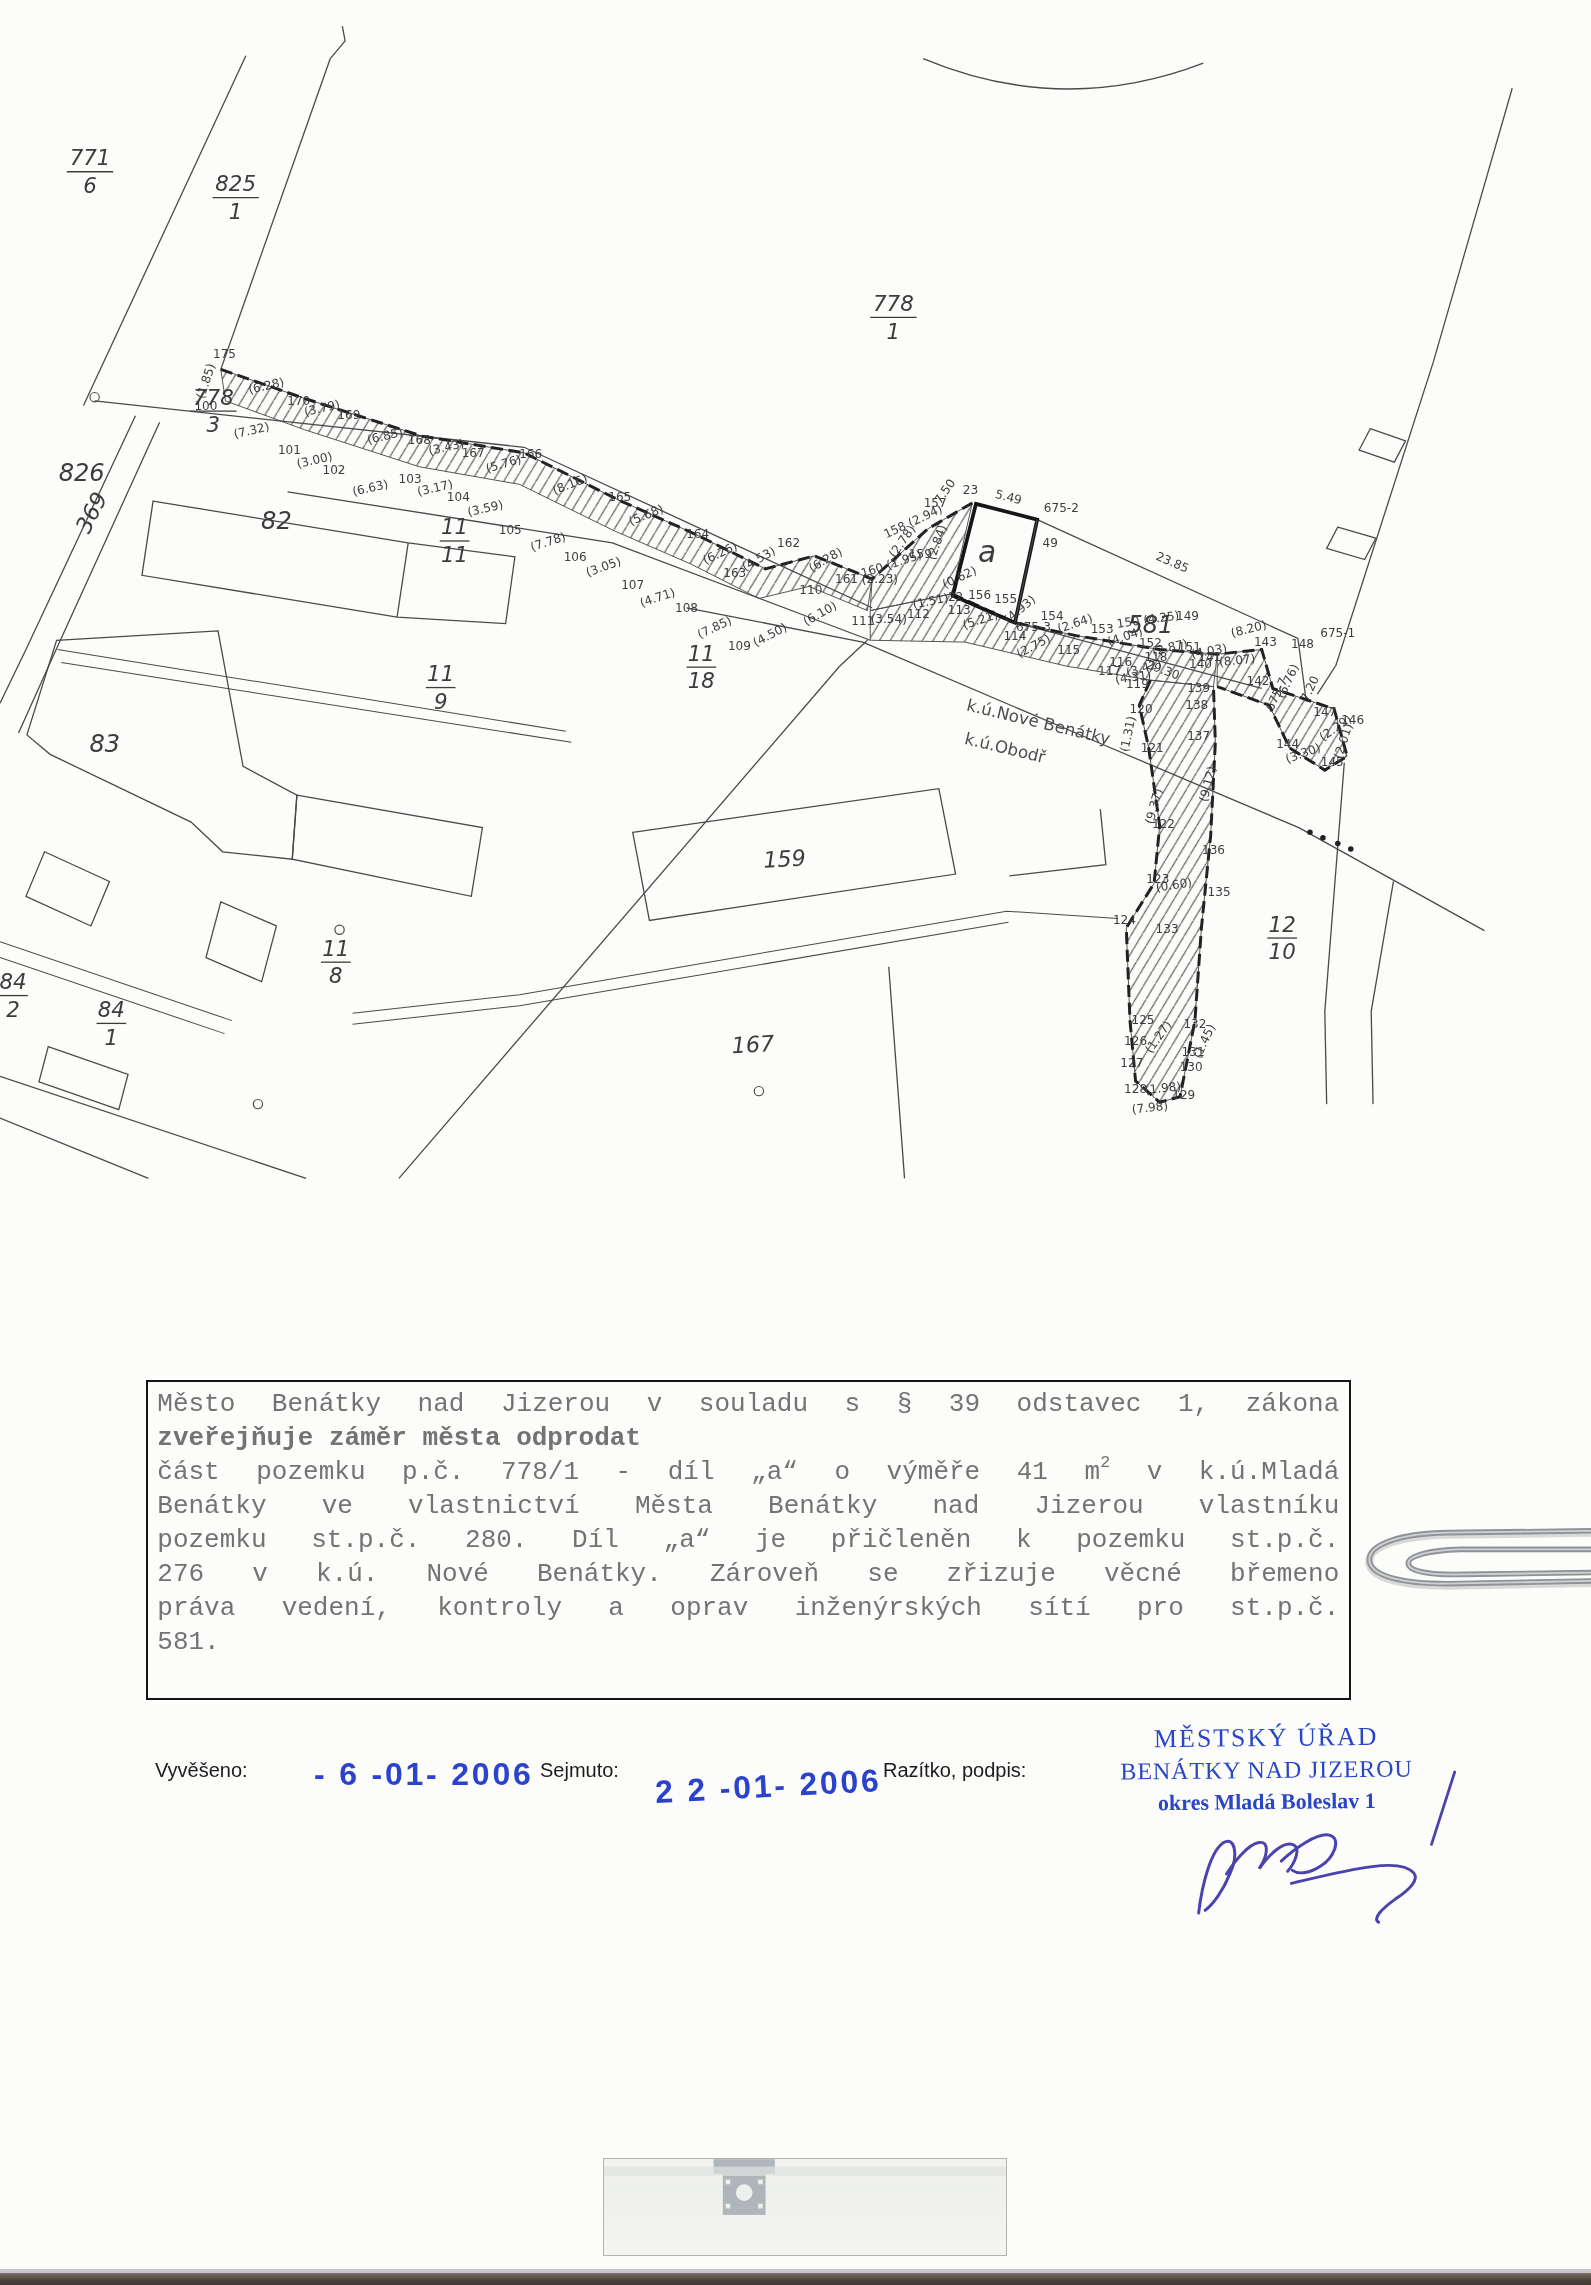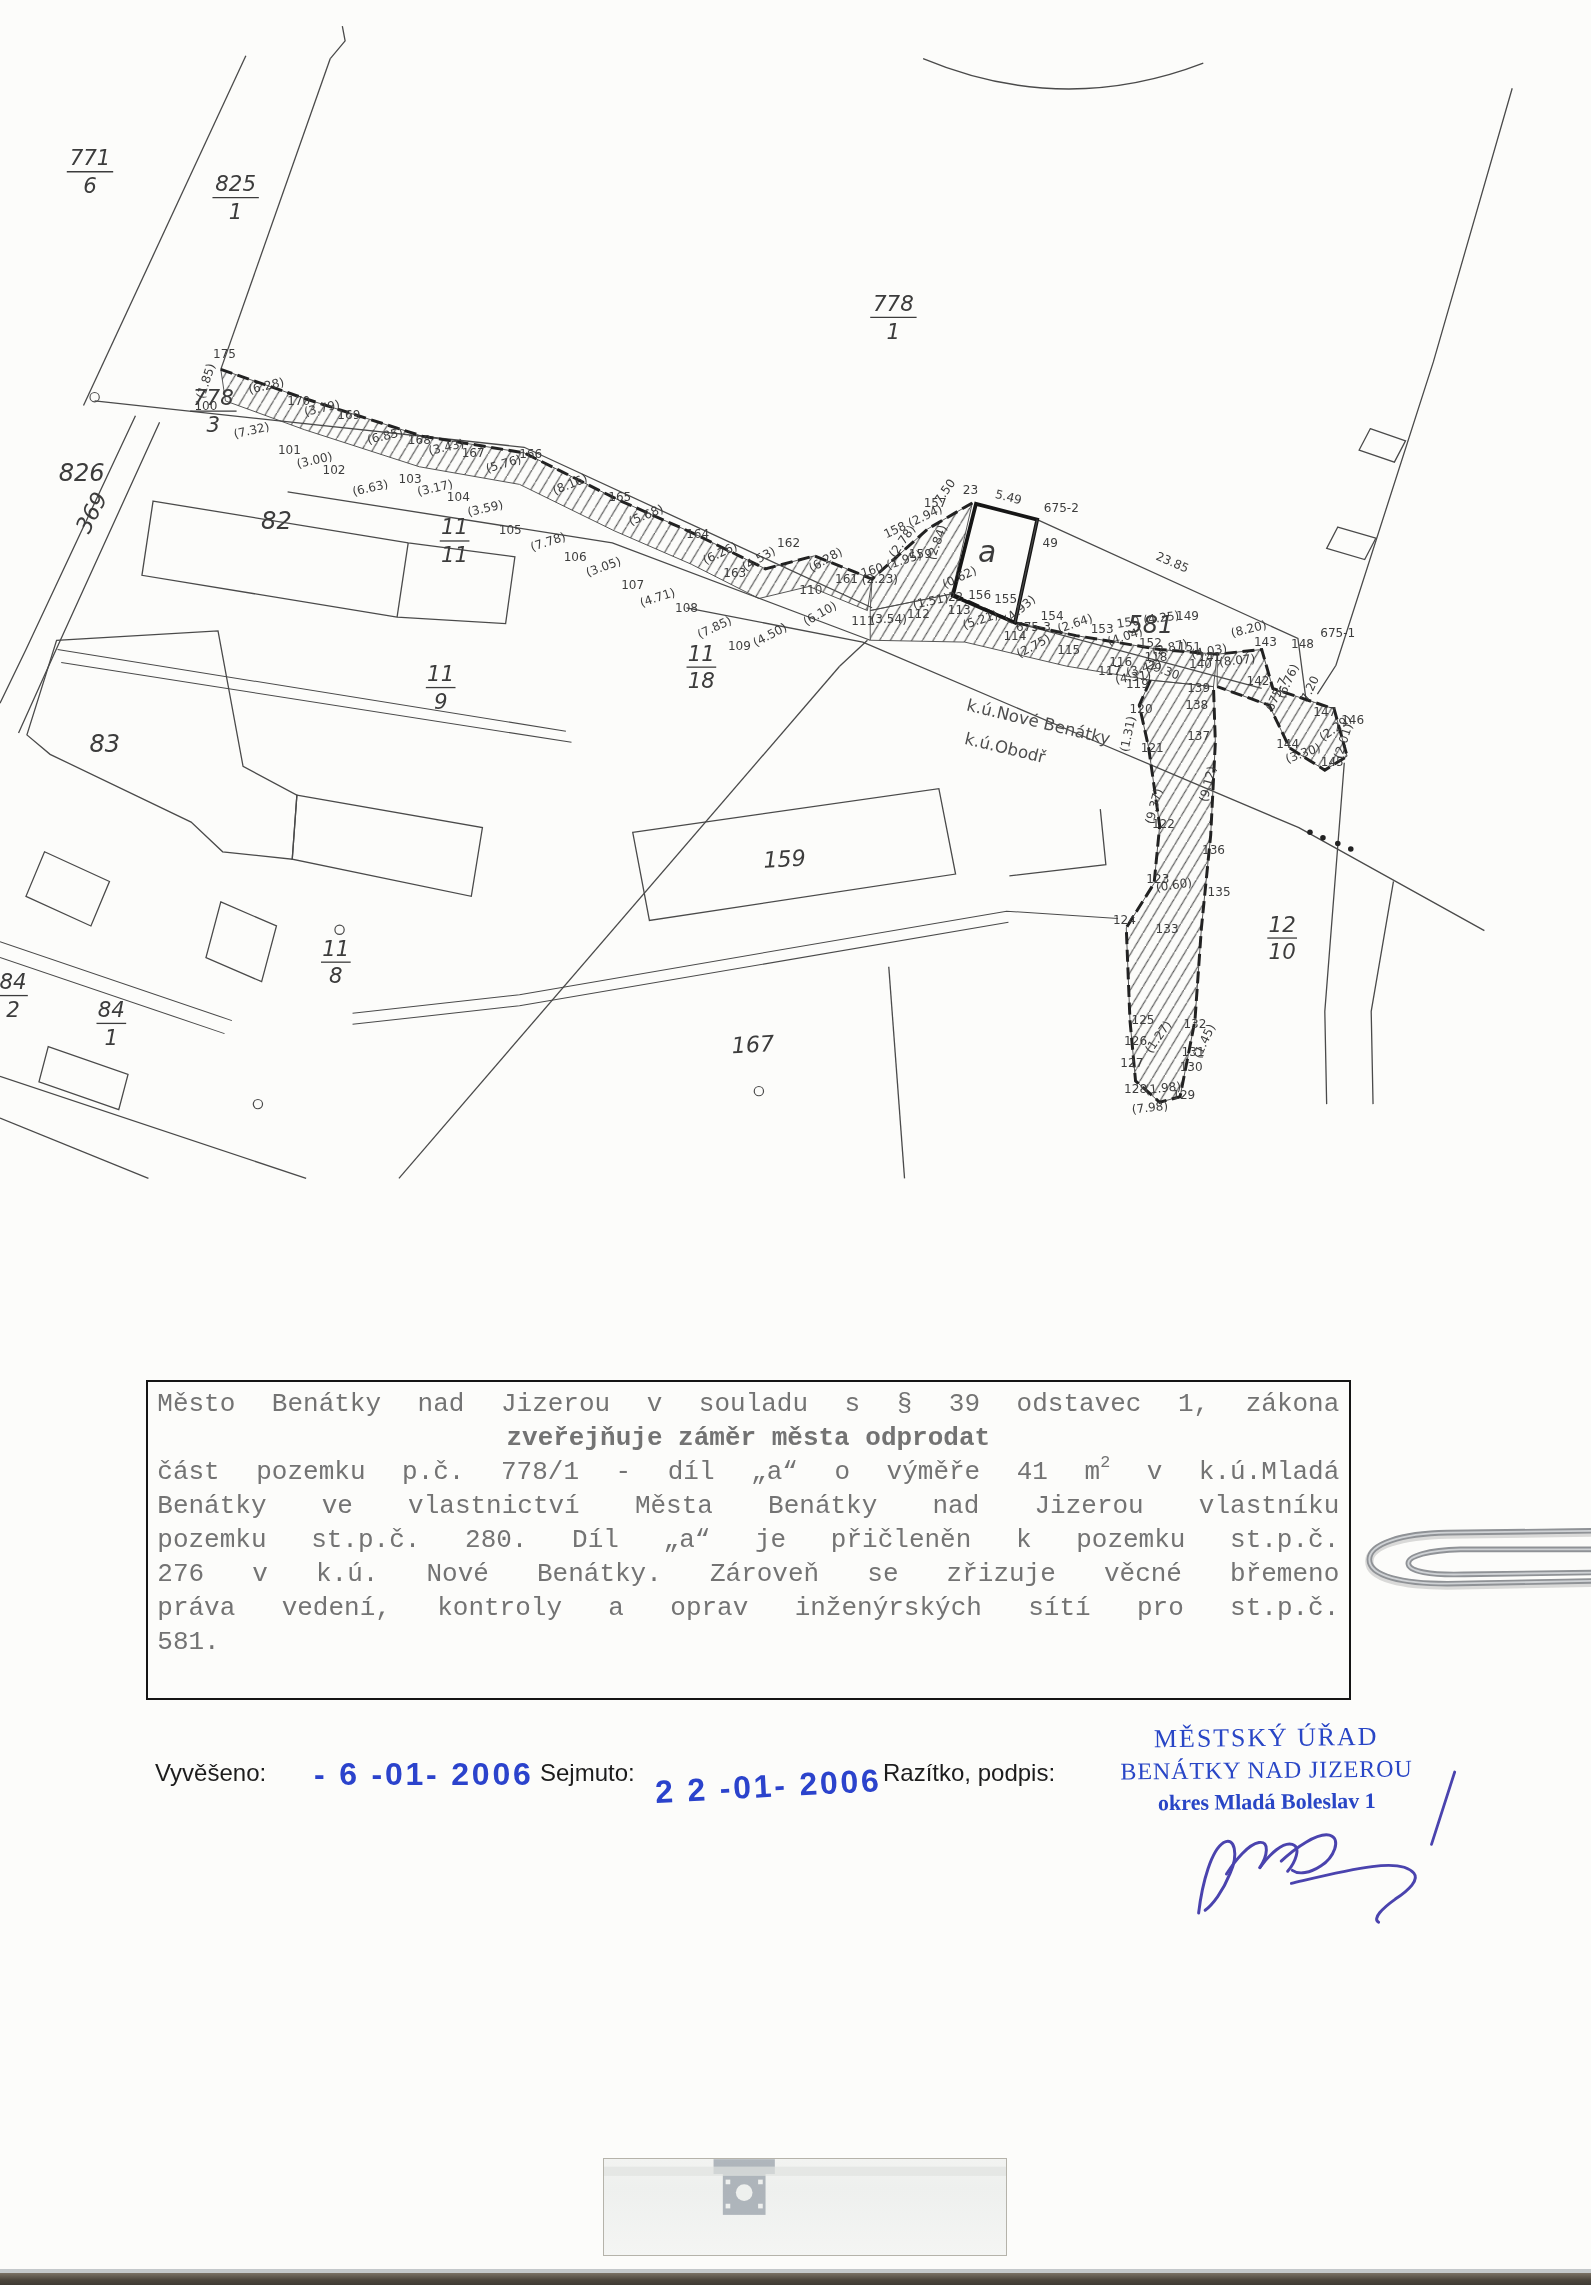--- a/index.html
+++ b/index.html
@@ -8,24 +8,24 @@
   svg text{font-family:"DejaVu Sans",sans-serif;}
   .map-svg{position:absolute;left:0;top:0;}
   .overlay-svg{position:absolute;left:0;top:0;pointer-events:none;}
 
   .notice-box{position:absolute;left:146px;top:1380px;width:1182px;height:308px;
       border:2.8px solid #151515;padding:4.6px 9.3px 3.7px 9.3px;
       font-family:"Liberation Mono","DejaVu Sans Mono",monospace;
       font-size:26px;color:#737373;background:#fcfcfa;}
   .notice-box .line{height:34px;line-height:34px;overflow:hidden;}
   .notice-box .just{text-align:justify;text-align-last:justify;}
-  .notice-box .center{text-align:center;font-weight:bold;}
+  .notice-box .center{text-align:left;font-weight:bold;}
   .notice-box sup{font-size:16.7px;line-height:0;position:relative;top:-1.9px;}
 
-  .footer-label{position:absolute;font-size:24px;color:#1c1c1c;font-family:"Liberation Sans",sans-serif;}
+  .footer-label{position:absolute;font-size:20px;color:#1c1c1c;font-family:"Liberation Sans",sans-serif;}
   .date-stamp{position:absolute;font-family:"Liberation Sans",sans-serif;font-weight:bold;
       color:#2b43cc;font-size:32px;letter-spacing:2.8px;white-space:nowrap;}
   .date2{transform:rotate(-3deg);}
 
   .stamp{position:absolute;left:1118px;top:1722px;width:297px;text-align:center;
       color:#2946c6;font-family:"Liberation Serif",serif;transform:rotate(-0.6deg);}
   .stamp .s1{font-size:26px;letter-spacing:1.9px;line-height:32px;}
   .stamp .s2{font-size:24px;letter-spacing:0.9px;line-height:32px;}
   .stamp .s3{font-size:22px;font-weight:bold;line-height:31px;}
 

